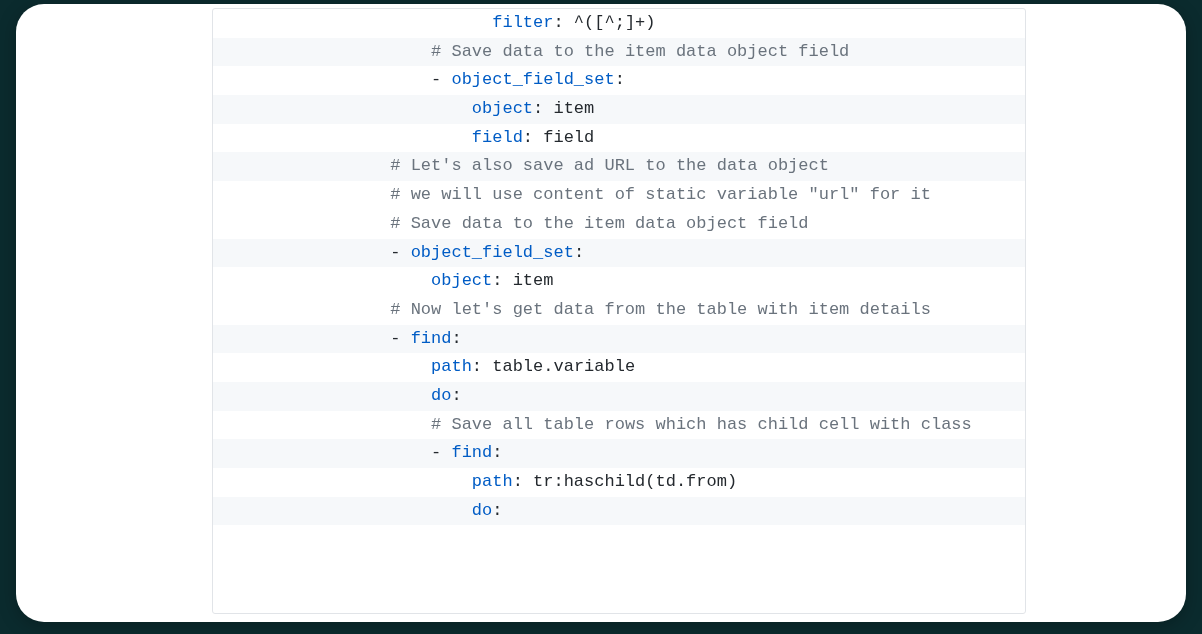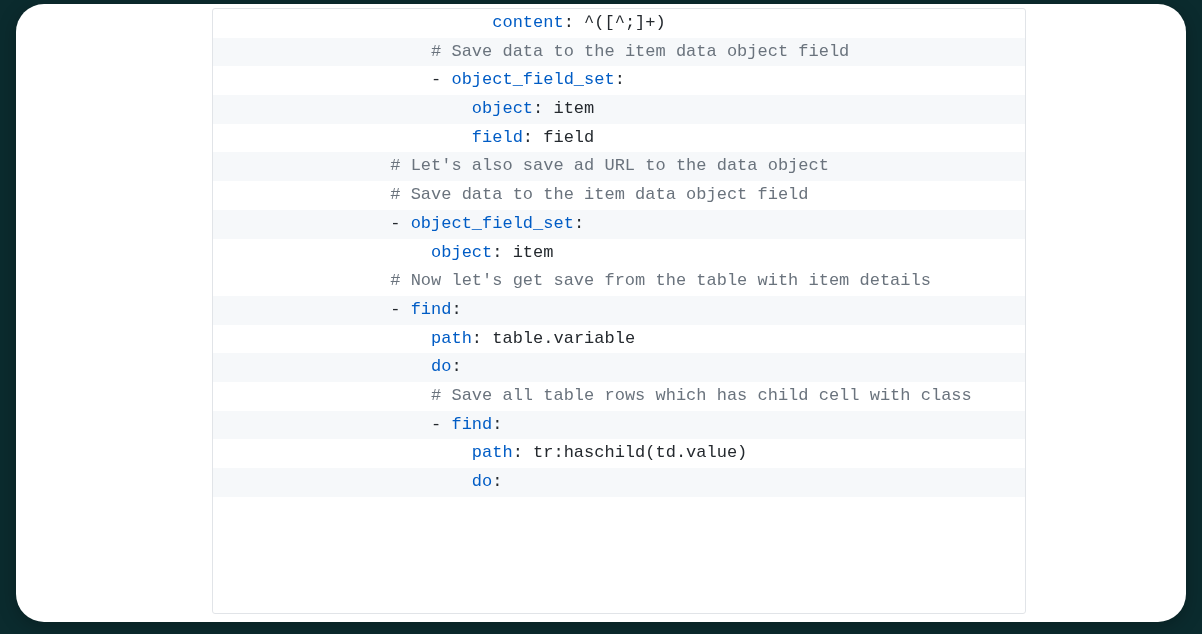--- a/index.html
+++ b/index.html
@@ -45,31 +45,32 @@
   .tok-comment { color: #6a737d; }
   .tok-dash { color: #24292e; }
   .tok-plain { color: #24292e; }
 </style>
 </head>
 <body>
 
 <div class="card">
   <div class="codebox" id="codebox">
 
-  <div class="line">                          <span class="tok-key">content</span><span class="tok-plain">: ^([^;]+)</span></div>
+  <div class="line">                          <span class="tok-key">filter</span><span class="tok-plain">: ^([^;]+)</span></div>
       <div class="line alt">                    <span class="tok-comment"># Save data to the item data object field</span></div>
       <div class="line">                    <span class="tok-dash">- </span><span class="tok-key">object_field_set</span><span class="tok-plain">:</span></div>
       <div class="line alt">                        <span class="tok-key">object</span><span class="tok-plain">: item</span></div>
       <div class="line">                        <span class="tok-key">field</span><span class="tok-plain">: field</span></div>
       <div class="line alt">                <span class="tok-comment"># Let's also save ad URL to the data object</span></div>
+      <div class="line">                <span class="tok-comment"># we will use content of static variable "url" for it</span></div>
       <div class="line">                <span class="tok-comment"># Save data to the item data object field</span></div>
       <div class="line alt">                <span class="tok-dash">- </span><span class="tok-key">object_field_set</span><span class="tok-plain">:</span></div>
       <div class="line">                    <span class="tok-key">object</span><span class="tok-plain">: item</span></div>
-      <div class="line">                <span class="tok-comment"># Now let's get save from the table with item details</span></div>
+      <div class="line">                <span class="tok-comment"># Now let's get data from the table with item details</span></div>
       <div class="line alt">                <span class="tok-dash">- </span><span class="tok-key">find</span><span class="tok-plain">:</span></div>
       <div class="line">                    <span class="tok-key">path</span><span class="tok-plain">: table.variable</span></div>
       <div class="line alt">                    <span class="tok-key">do</span><span class="tok-plain">:</span></div>
       <div class="line">                    <span class="tok-comment"># Save all table rows which has child cell with class</span></div>
       <div class="line alt">                    <span class="tok-dash">- </span><span class="tok-key">find</span><span class="tok-plain">:</span></div>
-      <div class="line">                        <span class="tok-key">path</span><span class="tok-plain">: tr:haschild(td.value)</span></div>
+      <div class="line">                        <span class="tok-key">path</span><span class="tok-plain">: tr:haschild(td.from)</span></div>
       <div class="line alt">                        <span class="tok-key">do</span><span class="tok-plain">:</span></div>
     </div>
 </div>
 
 </body></html>

